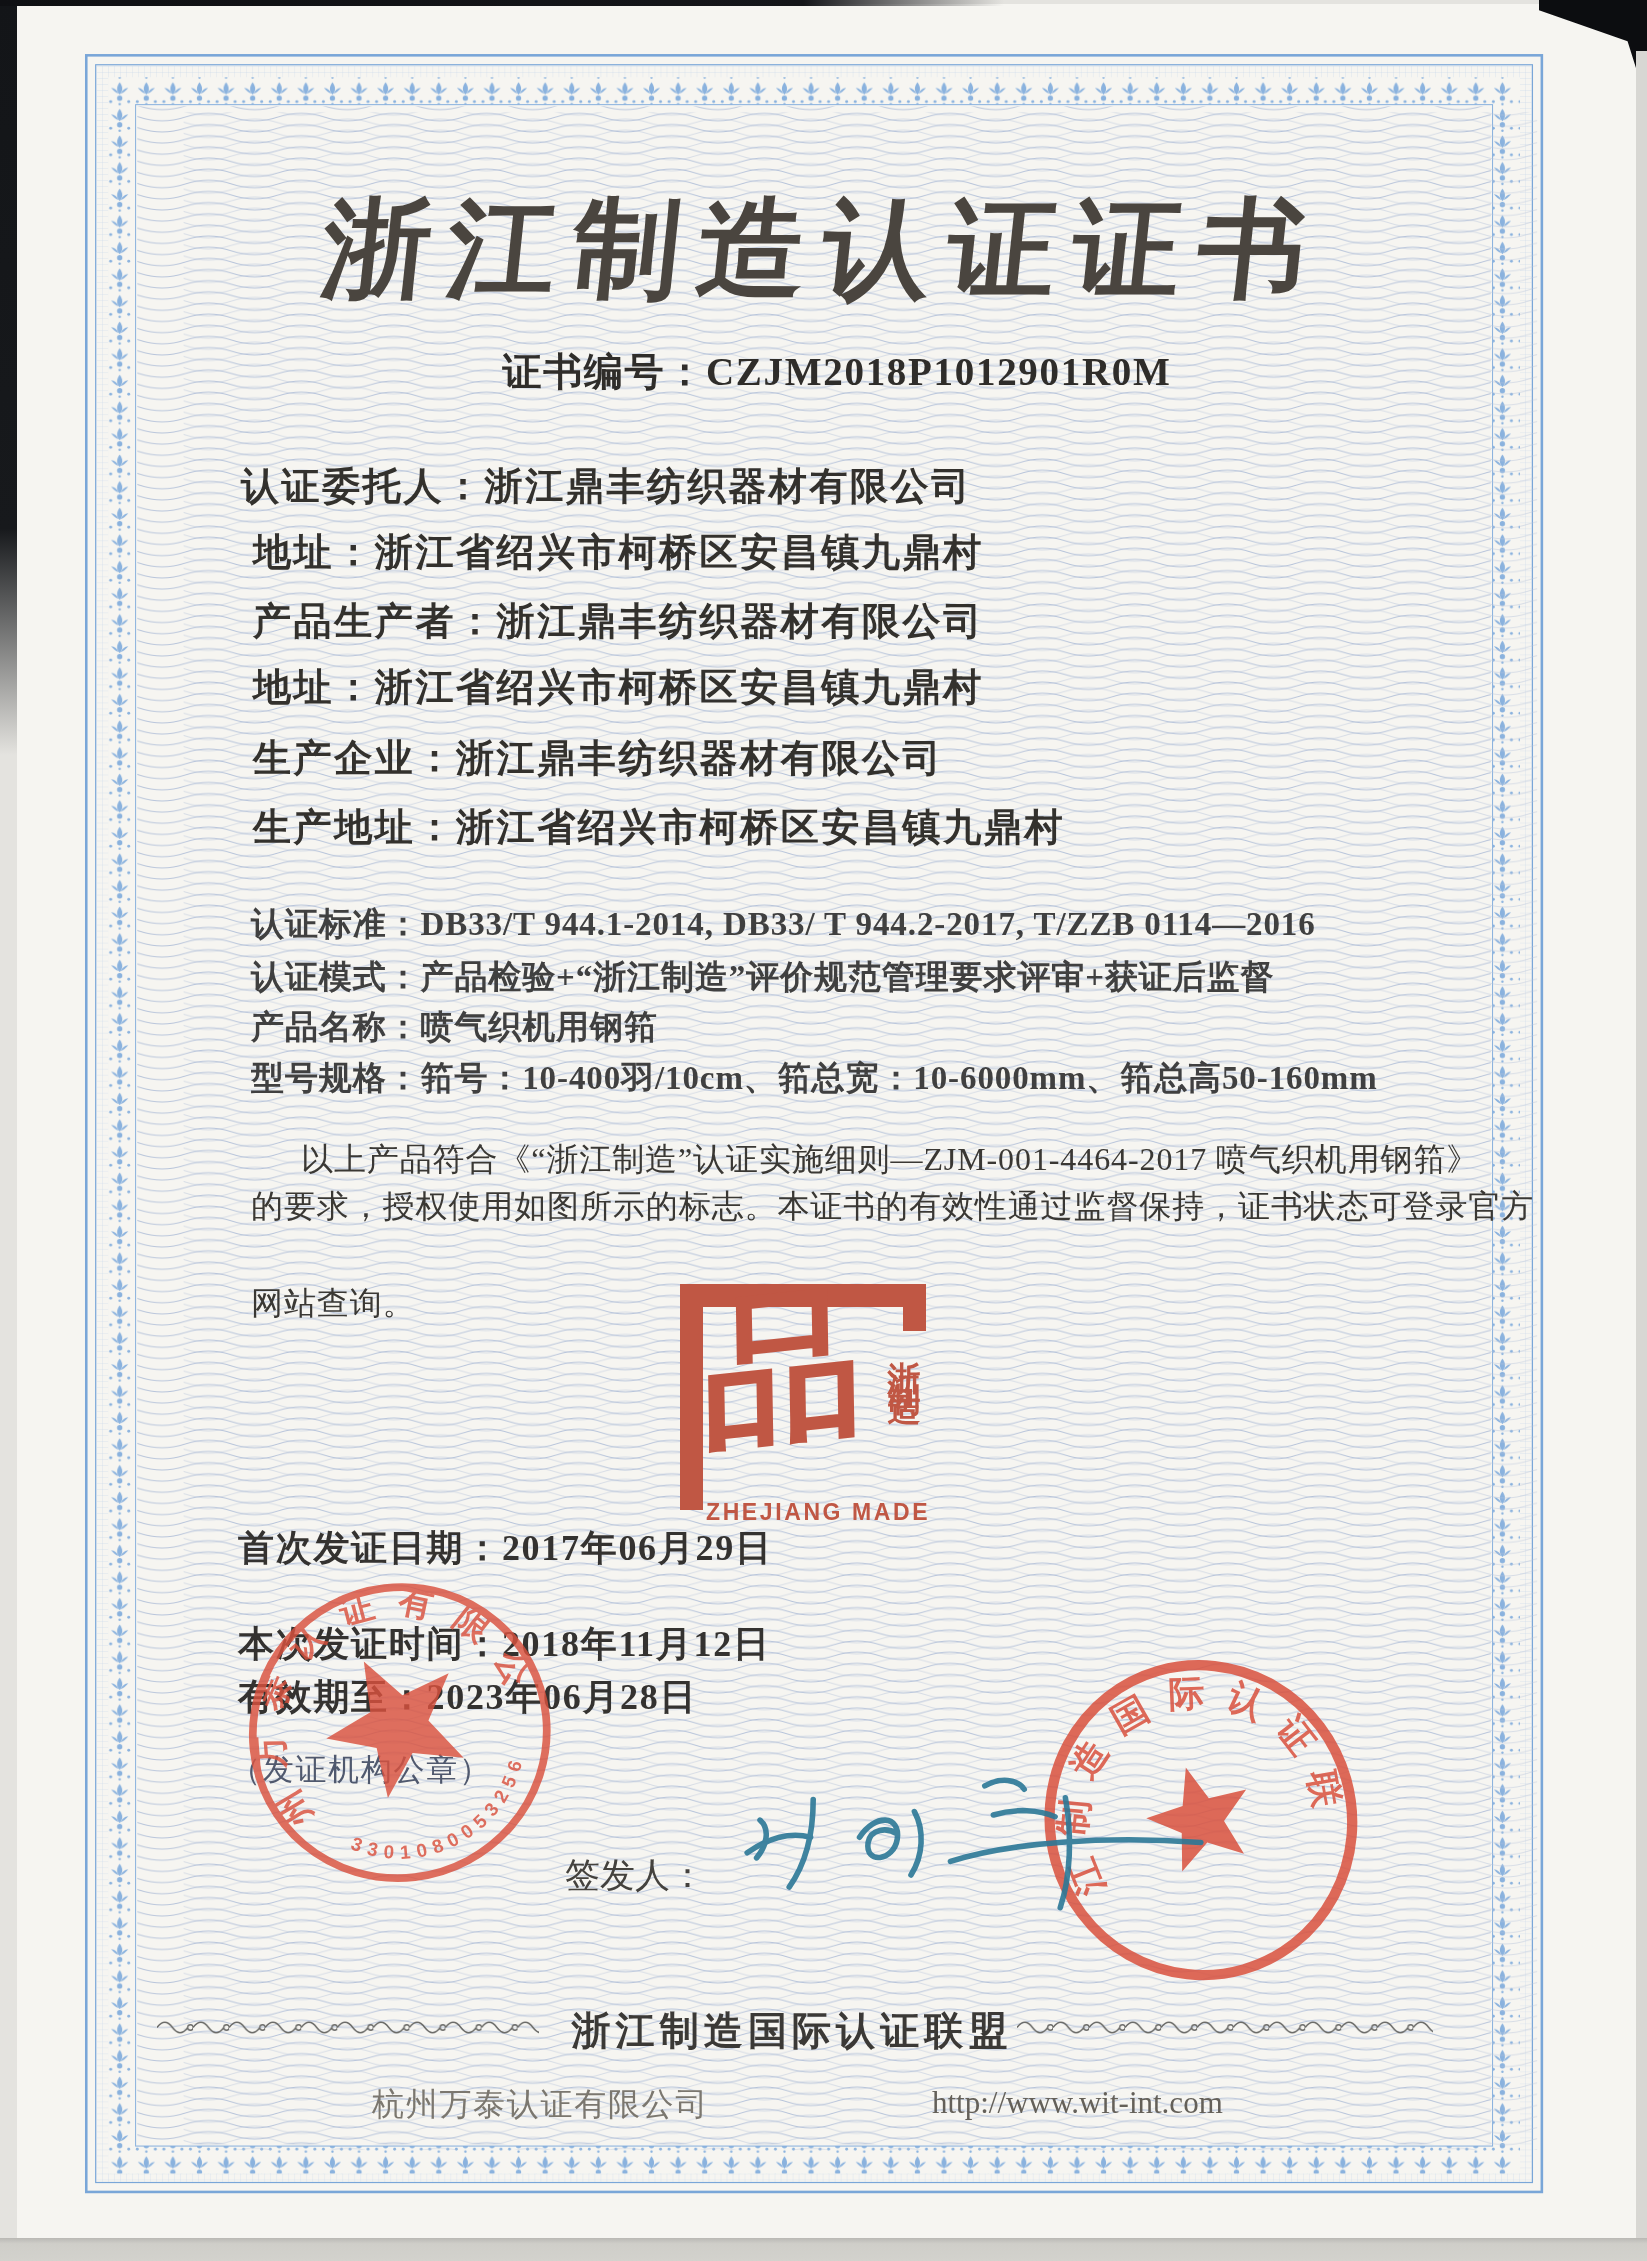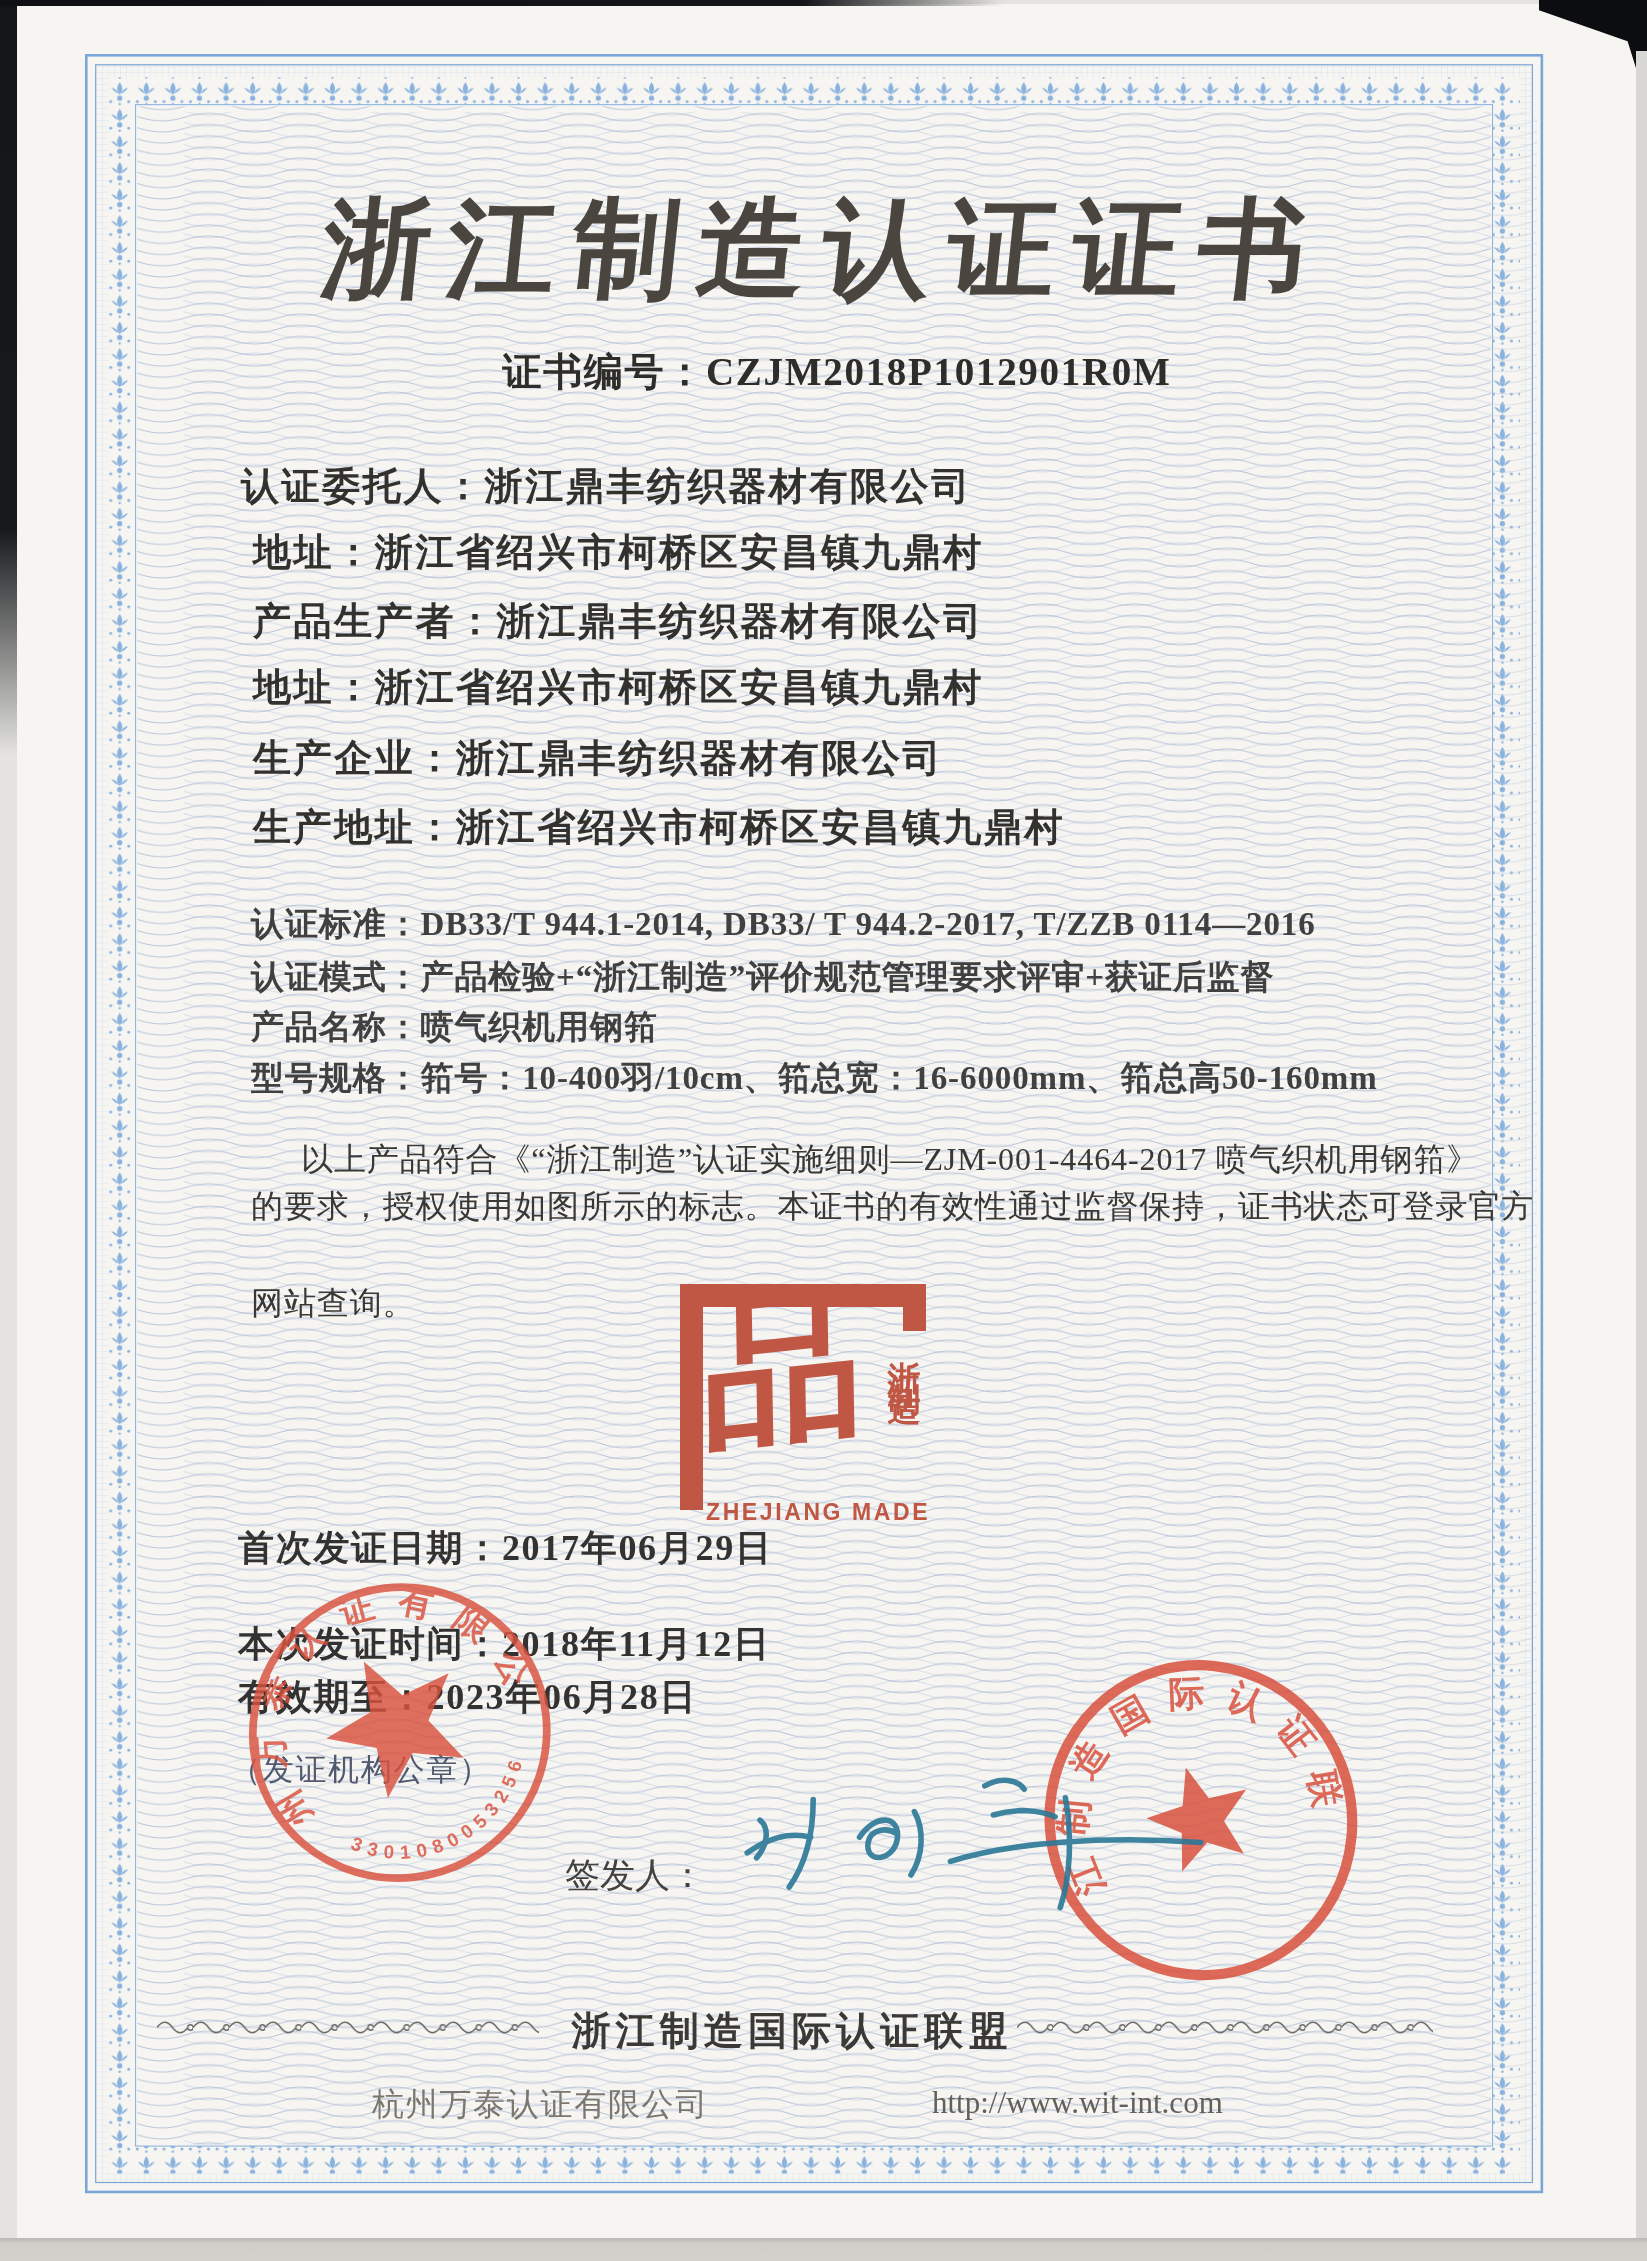--- a/index.html
+++ b/index.html
@@ -90,21 +90,21 @@
   <div class="abs fline" style="left:241px;top:461px;"><span>认证委托人：</span><span>浙江鼎丰纺织器材有限公司</span></div>
   <div class="abs fline" style="left:253px;top:527px;"><span>地址：</span><span>浙江省绍兴市柯桥区安昌镇九鼎村</span></div>
   <div class="abs fline" style="left:253px;top:596px;"><span>产品生产者：</span><span>浙江鼎丰纺织器材有限公司</span></div>
   <div class="abs fline" style="left:253px;top:662px;"><span>地址：</span><span>浙江省绍兴市柯桥区安昌镇九鼎村</span></div>
   <div class="abs fline" style="left:253px;top:733px;"><span>生产企业：</span><span>浙江鼎丰纺织器材有限公司</span></div>
   <div class="abs fline" style="left:253px;top:802px;text-align:right;"><span>生产地址：</span><span>浙江省绍兴市柯桥区安昌镇九鼎村</span></div>
 
   <div class="abs sline" style="left:251px;top:902px;"><span>认证标准：</span><span>DB33/T 944.1-2014, DB33/ T 944.2-2017, T/ZZB 0114—2016</span></div>
   <div class="abs sline" style="left:251px;top:1005px;"><span>产品名称：</span><span>喷气织机用钢筘</span></div>
   <div class="abs sline" style="left:251px;top:955px;"><span>认证模式：</span><span>产品检验+“浙江制造”评价规范管理要求评审+获证后监督</span></div>
-  <div class="abs sline" style="left:251px;top:1056px;"><span>型号规格：</span><span>筘号：10-400羽/10cm、筘总宽：16-6000mm、筘总高50-160mm</span></div>
+  <div class="abs sline" style="left:251px;top:1056px;"><span>型号规格：</span><span>筘号：10-400羽/10cm、筘总宽：10-6000mm、筘总高50-160mm</span></div>
 
   <div class="abs pline" style="left:301px;top:1138px;">以上产品符合《“浙江制造”认证实施细则—ZJM-001-4464-2017 喷气织机用钢筘》</div>
   <div class="abs pline" style="left:251px;top:1185px;">的要求，授权使用如图所示的标志。本证书的有效性通过监督保持，证书状态可登录官方</div>
   <div class="abs pline" style="left:251px;top:1234px;margin-top:48px;">网站查询。</div>
 
   <div class="abs logo">
     <div class="bar" style="left:0;top:0;width:246px;height:23px;"></div>
     <div class="bar" style="left:0;top:0;width:23px;height:226px;"></div>
     <div class="bar" style="right:0;top:0;width:23px;height:47px;"></div>
     <div class="mark">品</div>

